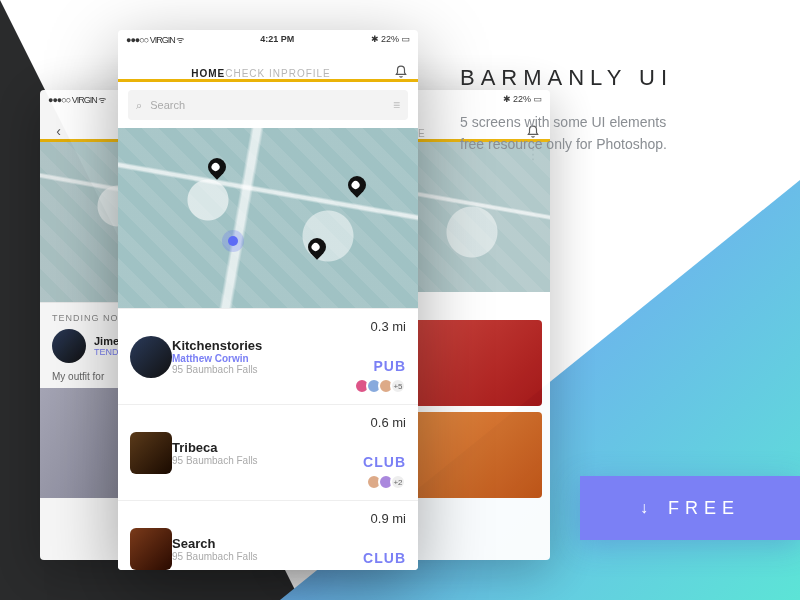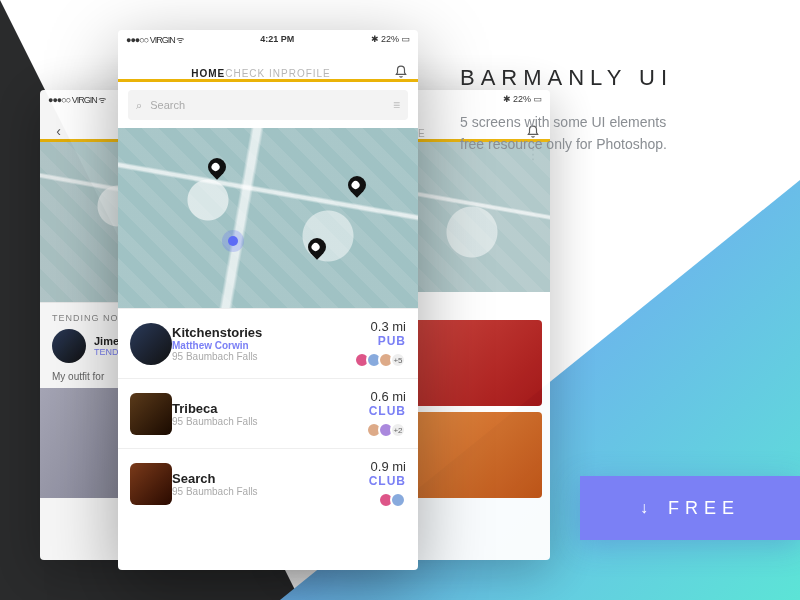--- a/index.html
+++ b/index.html
@@ -121,21 +121,21 @@
   }
   .thumb.round{ border-radius:50%; background:linear-gradient(135deg,#2a3a5a,#111);}
   .thumb.bar1{ background:linear-gradient(135deg,#5a3a1a,#1a0a00);}
   .thumb.bar2{ background:linear-gradient(135deg,#7a3a1a,#2a0a00);}
   .vinfo{ flex:1; min-width:0;}
   .vname{ font-size:13px; font-weight:600; color:#222;}
   .vsub{ font-size:10px; color:#7b80f5; font-weight:600;}
   .vaddr{ font-size:10px; color:#aaa;}
   .vmeta{ text-align:right;}
   .dist{ font-size:13px; color:#333;}
-  .tag{ font-size:12px; color:#7b80f5; letter-spacing:1px; font-weight:600;}
+  .tag{ font-size:14px; color:#7b80f5; letter-spacing:1px; font-weight:600;margin-top:24px;}
   .avatars{ display:flex; margin-top:4px; justify-content:flex-end;}
   .av{
     width:16px; height:16px; border-radius:50%;
     background:#c8a; margin-left:-4px; border:2px solid #fff; font-size:8px;
     display:flex; align-items:center; justify-content:center; color:#666; background:#eee;
   }
   .av.a{background:#d58;}
   .av.b{background:#8ad;}
   .av.c{background:#da8;}
   .av.d{background:#a8d;}

